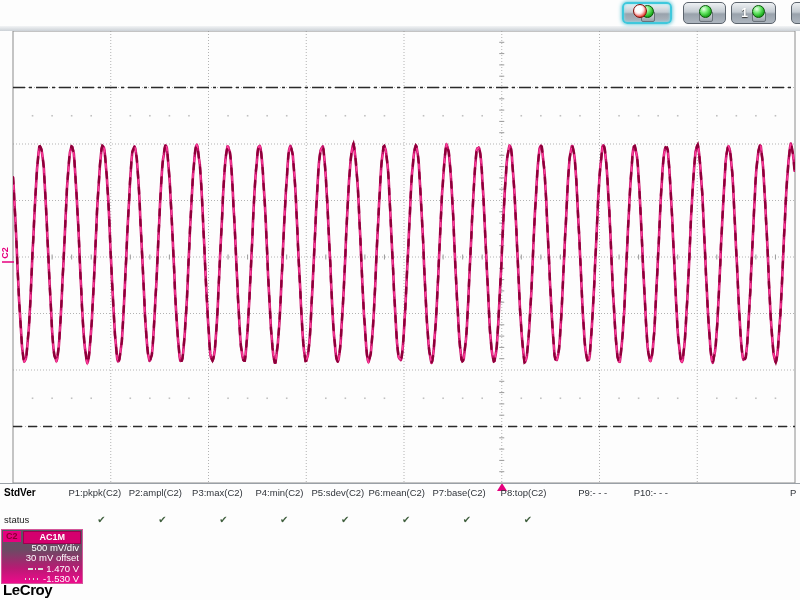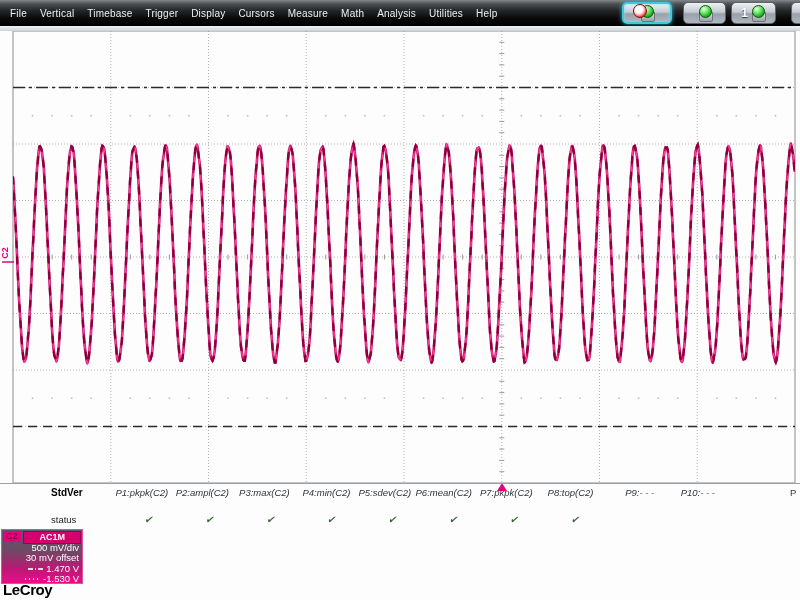--- a/index.html
+++ b/index.html
@@ -30,24 +30,24 @@
          background:radial-gradient(circle at 40% 35%,#ffffff 0 30%,#ffd9d9 45%,#e8392f 75%,#a51510);
          border:1px solid #7c0f0a;}
   .btn-num{color:#fff;font-size:12px;font-weight:bold;margin-right:2px;text-shadow:0 1px 1px #333;}
 
   
   #scope-svg{position:absolute;left:0;top:0;z-index:1;}
 
   
   .mtable{position:absolute;left:0;top:483px;width:800px;height:45px;z-index:3;
           border-top:1px solid #9aa0a6;background:transparent;color:#1c1c1c;}
-  .mrow{position:absolute;left:0;width:668px;display:flex;font-size:9.5px;line-height:12px;padding-left:47px;}
+  .mrow{position:absolute;left:0;width:668px;display:flex;font-size:9.5px;line-height:12px;}
   .mrow .lab{width:68px;padding-left:4px;box-sizing:border-box;text-align:left;color:#222;}
   .mrow .lab.bold{font-weight:bold;color:#000;font-size:10px;}
-  .mrow .c{width:68.8px;box-sizing:border-box;text-align:right;white-space:nowrap;overflow:hidden;font-style:italic;}
+  .mrow .c{width:68.8px;box-sizing:border-box;text-align:right;white-space:nowrap;overflow:hidden;}
   .hdr{color:#30343a;}
   .val{color:#101010;}
   .chk{color:#41603f;font-size:10px;padding-right:14px;}
   .pclip{position:absolute;left:790px;top:3px;font-size:9.5px;color:#30343a;}
 
   
   .chbox{position:absolute;left:1px;top:529px;width:82px;height:55px;z-index:3;box-sizing:border-box;
          border:1px solid #d4569a;
          background:linear-gradient(180deg,#565b63 0%,#6d4a64 38%,#b81a74 72%,#ee0a8c 100%);
          color:#fff;font-size:9.5px;}
@@ -62,35 +62,20 @@
 
   
   .logo{position:absolute;left:3px;top:582px;z-index:3;font-size:15px;font-weight:bold;
         letter-spacing:-.4px;color:#000000;border-bottom:2px solid #101010;padding-bottom:16px;line-height:15px;}
 </style>
 </head>
 <body>
 
 <div id="screen">
 
-  <div class="menubar">
-    <div class="menu-items">
-      <span class="menu-item">File</span>
-      <span class="menu-item">Vertical</span>
-      <span class="menu-item">Timebase</span>
-      <span class="menu-item">Trigger</span>
-      <span class="menu-item">Display</span>
-      <span class="menu-item">Cursors</span>
-      <span class="menu-item">Measure</span>
-      <span class="menu-item">Math</span>
-      <span class="menu-item">Analysis</span>
-      <span class="menu-item">Utilities</span>
-      <span class="menu-item">Help</span>
-    </div>
-  </div>
   <div class="menustrip"></div>
 
   <div class="tbtn hl" style="left:622px;width:50px;">
     <div class="orbwrap">
       <div class="monitor"></div>
       <div class="orb"></div>
       <div class="clock"></div>
     </div>
   </div>
   <div class="tbtn" style="left:683px;width:43px;">
@@ -277,21 +262,21 @@
 
   <div class="mtable">
     <div class="mrow" style="top:3px;">
       <span class="lab bold">StdVer</span>
       <span class="c hdr">P1:pkpk(C2)</span>
       <span class="c hdr">P2:ampl(C2)</span>
       <span class="c hdr">P3:max(C2)</span>
       <span class="c hdr">P4:min(C2)</span>
       <span class="c hdr">P5:sdev(C2)</span>
       <span class="c hdr">P6:mean(C2)</span>
-      <span class="c hdr">P7:pkpk(C2)</span>
+      <span class="c hdr">P7:base(C2)</span>
       <span class="c hdr">P8:top(C2)</span>
       <span class="c hdr">P9:- - -</span>
       <span class="c hdr">P10:- - -</span>
     </div>
     <div class="mrow" style="top:30px;justify-content:center;">
       <span class="lab">status</span>
       <span class="c chk">✔</span>
       <span class="c chk">✔</span>
       <span class="c chk">✔</span>
       <span class="c chk">✔</span>

